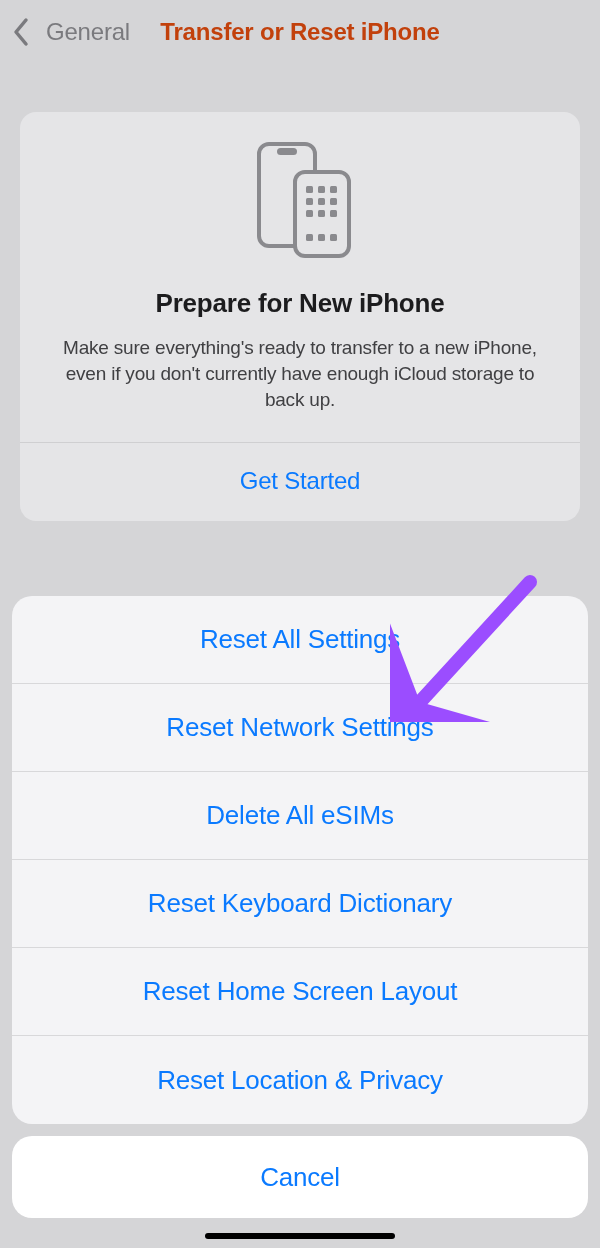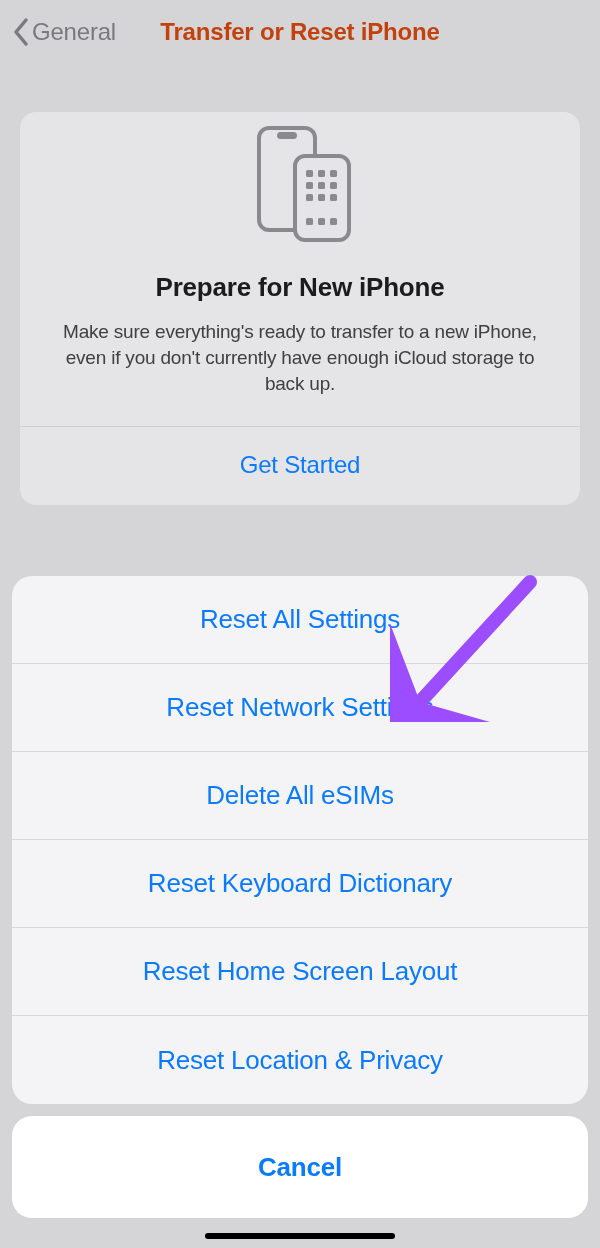--- a/index.html
+++ b/index.html
@@ -21,21 +21,21 @@
       display: flex;
       align-items: center;
       padding: 0 12px;
       position: relative;
     }
     .back-button {
       display: flex;
       align-items: center;
       color: #6a6a6e;
       font-size: 24px;
-      gap: 2px;
+      gap: 16px;
     }
     .back-chevron svg {
       display: block;
     }
     .back-label {
       font-size: 24px;
       color: #7a7a7e;
       letter-spacing: -0.2px;
     }
     .nav-title {
@@ -51,21 +51,21 @@
       color: #c2410c;
       letter-spacing: -0.2px;
     }
     .content {
       padding: 0 20px;
     }
     .prepare-card {
       margin-top: 48px;
       background: #e5e5e7;
       border-radius: 16px;
-      padding: 12px 18px 0 18px;
+      padding: 28px 18px 0 18px;
       text-align: center;
     }
     .prepare-icon {
       display: flex;
       justify-content: center;
       margin-bottom: 28px;
     }
     .prepare-icon svg {
       display: block;
     }
@@ -117,26 +117,26 @@
       letter-spacing: -0.2px;
       border-bottom: 1px solid #d8d8da;
     }
     .action-item:last-child {
       border-bottom: none;
     }
     .cancel-button {
       margin: 12px 12px 30px 12px;
       background: #ffffff;
       border-radius: 20px;
-      height: 102px;
+      height: 82px;
       display: flex;
       align-items: center;
       justify-content: center;
       font-size: 26px;
-      font-weight: 700;
+      font-weight: 400;
       color: #0a7aff;
       letter-spacing: -0.2px;
     }
     .home-indicator {
       position: absolute;
       bottom: 9px;
       left: 50%;
       transform: translateX(-50%);
       width: 190px;
       height: 6px;

